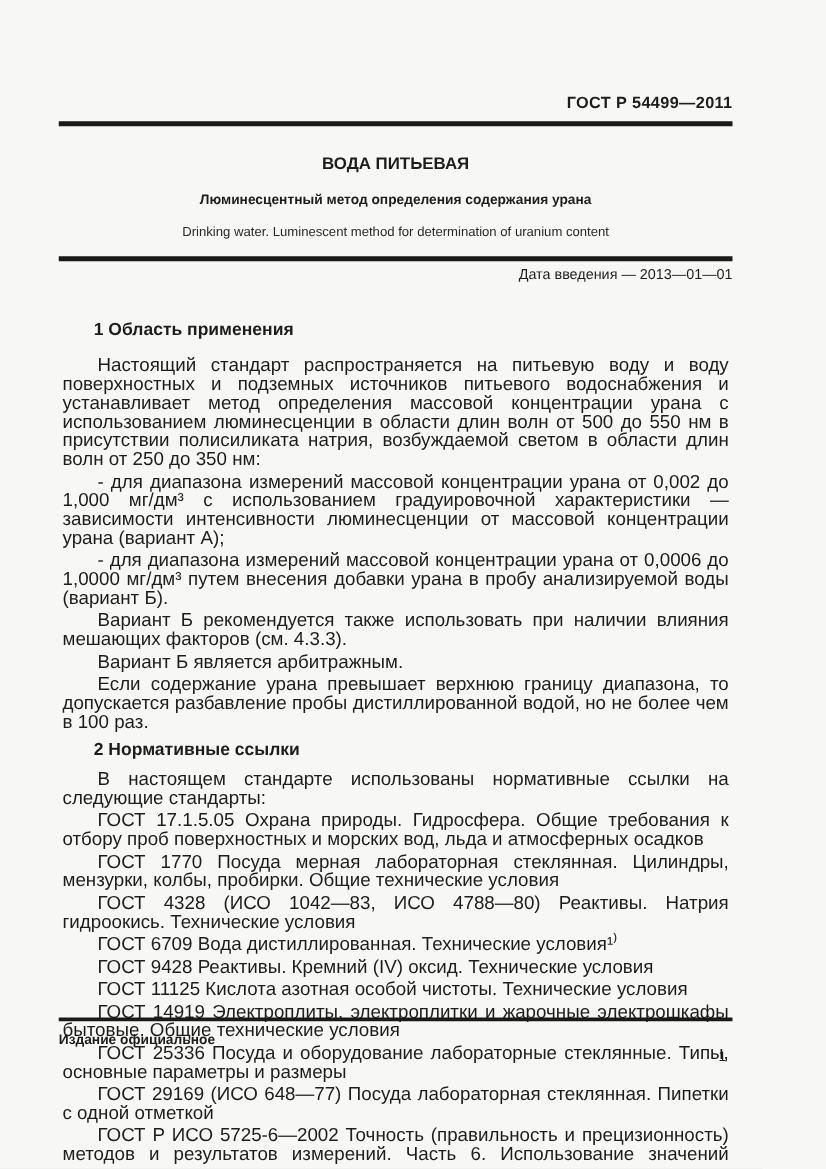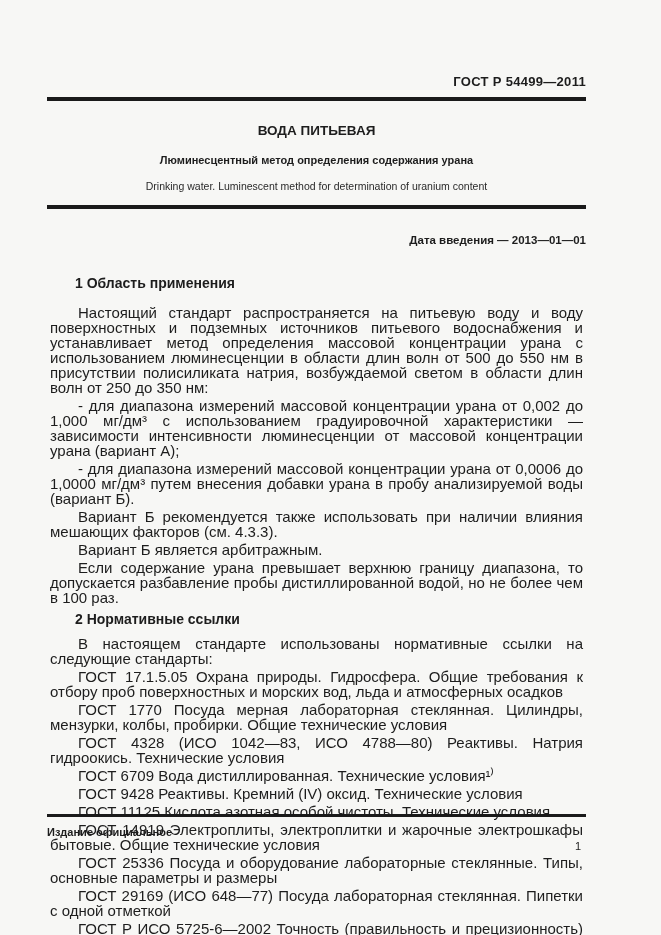--- a/index.html
+++ b/index.html
@@ -62,23 +62,23 @@
   }
   .doc-subtitle-en {
     margin-top: 12px;
     text-align: center;
     font-size: 10.5px;
     line-height: 12px;
     color: #2a2a2a;
   }
   .rule-thick.second { margin-top: 13px; }
   .effective-date {
-    margin-top: 24px;
+    margin-top: 4px;
     text-align: right;
-    font-weight: bold;
+    font-weight: normal;
     font-size: 11.5px;
     line-height: 14px;
   }
   h2.section-heading {
     margin: 0;
     margin-top: 28px;
     padding-left: 28px;
     font-size: 14px;
     line-height: 17px;
     font-weight: bold;

